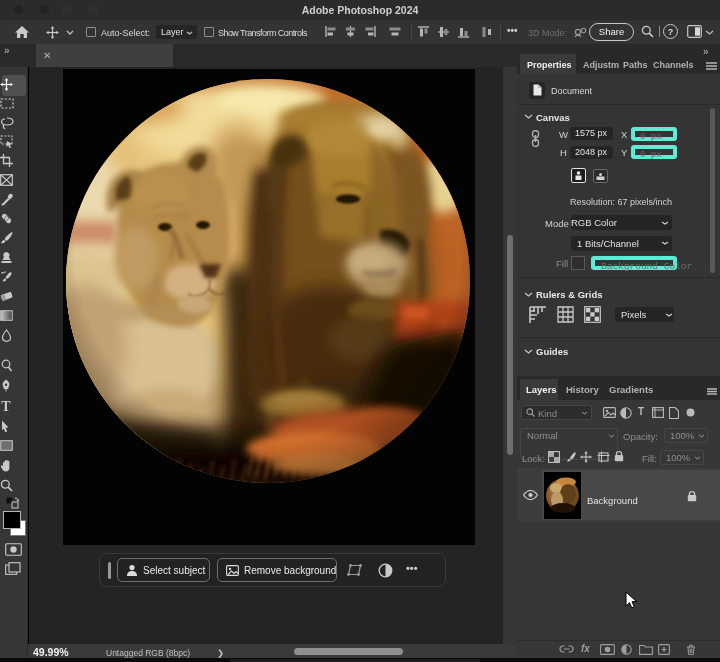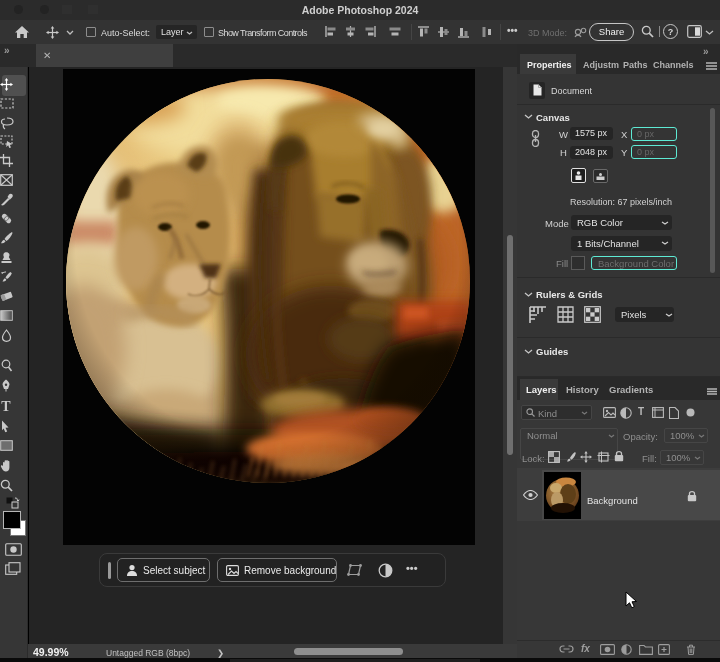--- a/index.html
+++ b/index.html
@@ -26,21 +26,21 @@
 #vtrack{left:503px;top:67px;width:14px;height:577px;background:#363636;}
 #vthumb{left:507px;top:235px;width:6px;height:220px;background:#6f6f6f;border-radius:3px;}
 #bottomblack{left:0;top:658px;width:720px;height:4px;background:#0a0a0a;}
 #taskbar{left:99px;top:553px;width:347px;height:34px;background:#222222;border:1px solid #3a3a3a;border-radius:8px;}
 #taskbar .grip{position:absolute;left:8px;top:8px;width:3px;height:17px;background:#9a9a9a;border-radius:1.5px;}
 .tbtn{position:absolute;top:5px;height:24px;border:1px solid #6e6e6e;border-radius:5px;color:#eaeaea;
  font-size:11px;line-height:22px;white-space:nowrap;}
 #rpanel{left:517px;top:44px;width:203px;height:614px;background:#343434;font-size:11px;}
 .sep{position:absolute;left:0;width:203px;height:1px;background:#2a2a2a;}
 .field{position:absolute;background:#252525;border-radius:3px;color:#e2e2e2;font-size:11px;white-space:nowrap;}
-.fielddis{position:absolute;border:1px solid #5eead4;border-radius:3px;color:#666;font-size:11px;white-space:nowrap;}
+.fielddis{position:absolute;border:4px solid #5eead4;border-radius:3px;color:#666;font-size:11px;white-space:nowrap;font-family:Liberation Mono, monospace;}
 svg{display:block;}
 .ico{position:absolute;line-height:0;}
 </style></head>
 <body>
 <div class="abs" id="titlebar">Adobe Photoshop 2024</div>
 <div class="abs" style="left:14px;top:5px;width:9px;height:9px;border-radius:5px;background:#232323"></div>
 <div class="abs" style="left:40px;top:5px;width:9px;height:9px;border-radius:5px;background:#232323"></div>
 <div class="abs" style="left:62px;top:5px;width:10px;height:9px;background:#2f2f2f"></div>
 <div class="abs" style="left:88px;top:5px;width:10px;height:9px;background:#2f2f2f"></div>
 <div class="abs" id="optbar"></div>
@@ -555,21 +555,21 @@
     </div>
     <div class="abs" style="left:76px;top:125px;width:15px;height:14px;background:#2a2a2a;border:1px solid #6a6a6a;border-radius:2px"></div>
     <div class="ico" style="left:79px;top:129px">
       <svg width="9" height="7" viewBox="0 0 9 7">
         <circle cx="4.5" cy="1.5" r="1.5" fill="#cfcfcf"></circle>
         <rect x="0.5" y="3.5" width="8" height="3.5" fill="#cfcfcf"></rect>
       </svg>
     </div>
     <div class="abs" style="left:53px;top:153px;font-size:9px;color:#d2d2d2;font-weight:400;white-space:nowrap;">Resolution: 67 pixels/inch</div>
     <div class="abs" style="left:28px;top:174px;font-size:9.5px;color:#d2d2d2;font-weight:400;white-space:nowrap;">Mode</div>
-    <div class="field" style="left:54px;top:171px;width:101px;height:15px;line-height:15px;padding-left:6px;font-size:9.5px">RGB Color</div>
+    <div class="field" style="left:54px;top:171px;width:101px;height:15px;line-height:15px;font-size:9.5px">RGB Color</div>
     <div class="ico" style="left:144px;top:177px">
       <svg width="8" height="4" viewBox="0 0 8 4">
         <path d="M1 1 L4.0 3 L7 1" stroke="#cccccc" stroke-width="1.3" fill="none"></path>
       </svg>
     </div>
     <div class="field" style="left:54px;top:191.5px;width:101px;height:15px;line-height:15px;padding-left:6px;font-size:9.5px">1 Bits/Channel</div>
     <div class="ico" style="left:144px;top:197px">
       <svg width="8" height="4" viewBox="0 0 8 4">
         <path d="M1 1 L4.0 3 L7 1" stroke="#cccccc" stroke-width="1.3" fill="none"></path>
       </svg>

